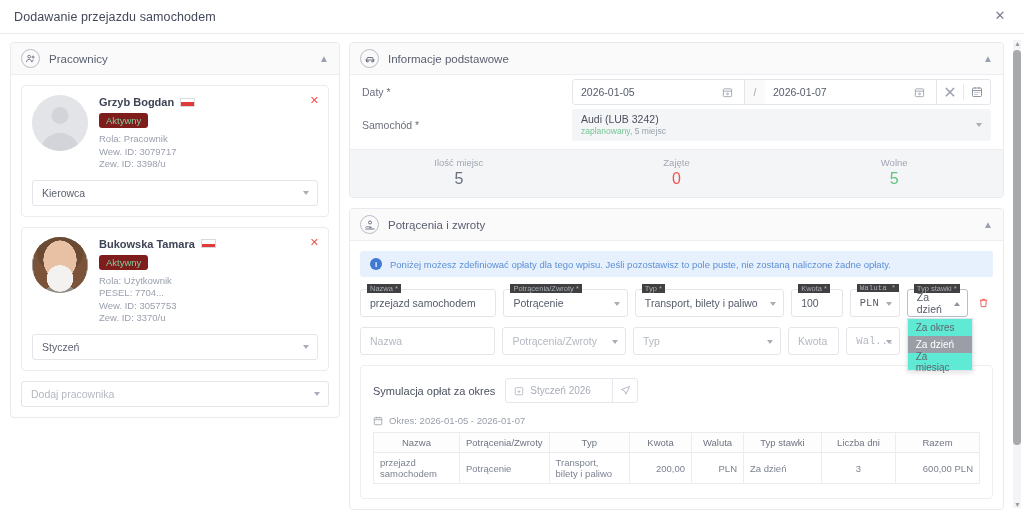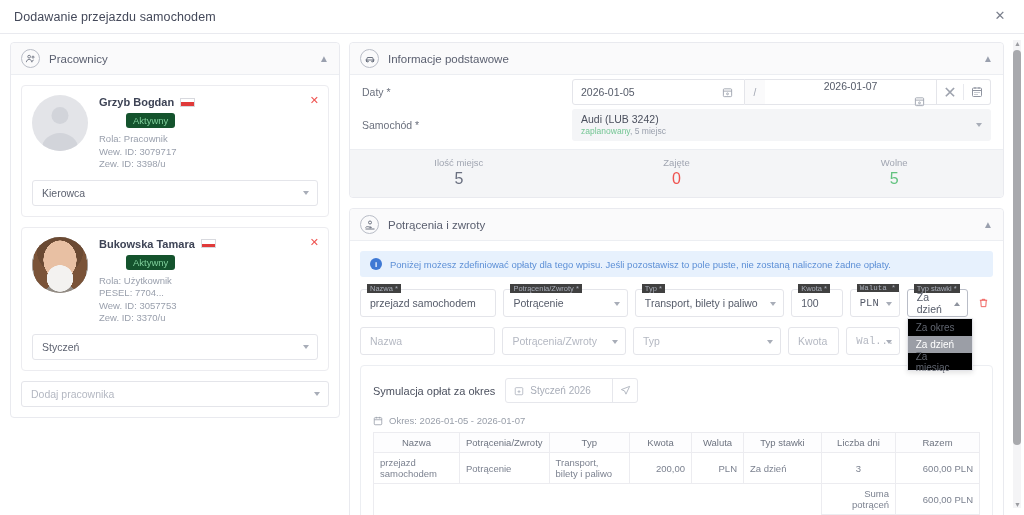--- a/index.html
+++ b/index.html
@@ -79,21 +79,21 @@
   }
   .emp-info { padding-top: 1px; }
   .emp-name-row { display: flex; align-items: center; gap: 6px; }
   .emp-name { font-size: 11px; font-weight: bold; color: #3d4355; }
   .flag-pl {
     width: 15px; height: 9px; border: 1px solid #d8d9de;
     background: linear-gradient(#ffffff 0 50%, #e03a3a 50% 100%); flex: none;
   }
   .badge-active {
     display: inline-block; margin-top: 5px; padding: 2px 7px; border-radius: 3px;
-    background: #14532d; color: #7fcf9b; font-size: 9.5px; margin-left: 27px;
+    background: #7f1d1d; color: #7fcf9b; font-size: 9.5px;
   }
   .emp-meta { margin-top: 5px; font-size: 9.5px; line-height: 12.5px; color: #9aa0ad; }
   .emp-close {
     position: absolute; right: 9px; top: 8px; color: #ef5350;
     font-size: 11px; cursor: pointer;
   }
 
   
   .sel {
     position: relative; height: 26px; border: 1px solid #e4e5ea; border-radius: 3px;
@@ -110,23 +110,23 @@
   .add-emp { margin-top: 2px; }
 
   
   .form-row {
     display: flex; align-items: center; padding: 0 12px; min-height: 34px;
   }
   .form-row .lbl { width: 210px; font-size: 10.5px; color: #6b707d; flex: none; }
   .dates-field { display: flex; align-items: center; flex: 1; }
   .date-box {
     flex: 1; height: 26px; border: 1px solid #e4e5ea; border-radius: 3px 0 0 3px;
-    display: flex; align-items: center; padding: 0 8px; font-size: 10.5px; color: #555b69;
-  }
-  .date-box.second { border-radius: 0; border-left: none; flex-direction: column; }
+    display: flex; align-items: center; padding: 6px 8px; font-size: 10.5px; color: #555b69;
+  }
+  .date-box.second { border-radius: 0; border-left: none; }
   .date-sep {
     width: 20px; height: 26px; border-top: 1px solid #e4e5ea; border-bottom: 1px solid #e4e5ea;
     background: #fafafb; display: flex; align-items: center; justify-content: center;
     font-size: 10px; color: #a2a7b2;
   }
   .ico-btn {
     width: 18px; height: 18px; display: flex; align-items: center; justify-content: center;
     color: #9ea3ae; flex: none; cursor: pointer;
   }
   .tail-btns {
@@ -188,21 +188,21 @@
   }
   .fld .ctl .caret.up { border-top: none; border-bottom: 4px solid #8e939e; }
   .fld .ctl.placeholder { color: #b4b8c2; }
   .f-nazwa { width: 148px; } .f-pz { width: 135px; } .f-typ { width: 162px; }
   .f-kwota { width: 56px; } .f-waluta { width: 54px; font-family: Liberation Mono, monospace; } .f-stawka { width: 66px; }
   .fld.open .ctl { border-color: #b9bdc7; }
   .trash { width: 20px; height: 28px; display: flex; align-items: center;
     justify-content: center; color: #ef5350; cursor: pointer; }
 
   .dropdown {
-    position: absolute; left: 0; top: 29px; width: 66px; background: #000000;
+    position: absolute; left: 0; top: 29px; width: 66px; background: #5eead4;
     border: 1px solid #e4e5ea; box-shadow: 0 2px 5px rgba(0,0,0,.11); z-index: 20;
   }
   .dropdown .opt { height: 17px; display: flex; align-items: center; padding: 0 8px;
     font-size: 10px; color: #60656f; cursor: pointer; }
   .dropdown .opt.sel-opt { background: #9b9ea6; color: #fff; }
 
   
   .sim-card { border: 1px solid #eceef2; border-radius: 4px; padding: 12px 12px 14px; }
   .sim-head { display: flex; align-items: center; gap: 10px; }
   .sim-head .slabel { font-size: 11px; color: #4c515f; }
@@ -553,25 +553,20 @@
                 <tr>
                   <td>przejazd samochodem</td>
                   <td>Potrącenie</td>
                   <td>Transport, bilety i paliwo</td>
                   <td class="num">200,00</td>
                   <td class="num">PLN</td>
                   <td>Za dzień</td>
                   <td class="ctr">3</td>
                   <td class="num">600,00 PLN</td>
                 </tr>
-                <tr class="sum">
-                  <td class="blank" colspan="6"></td>
-                  <td class="lbl-c">Suma potrąceń</td>
-                  <td class="val-c">600,00 PLN</td>
-                </tr>
               </tbody>
             </table>
 
           </div>
 
         </div>
       </div>
 
     </div>
   </div>

